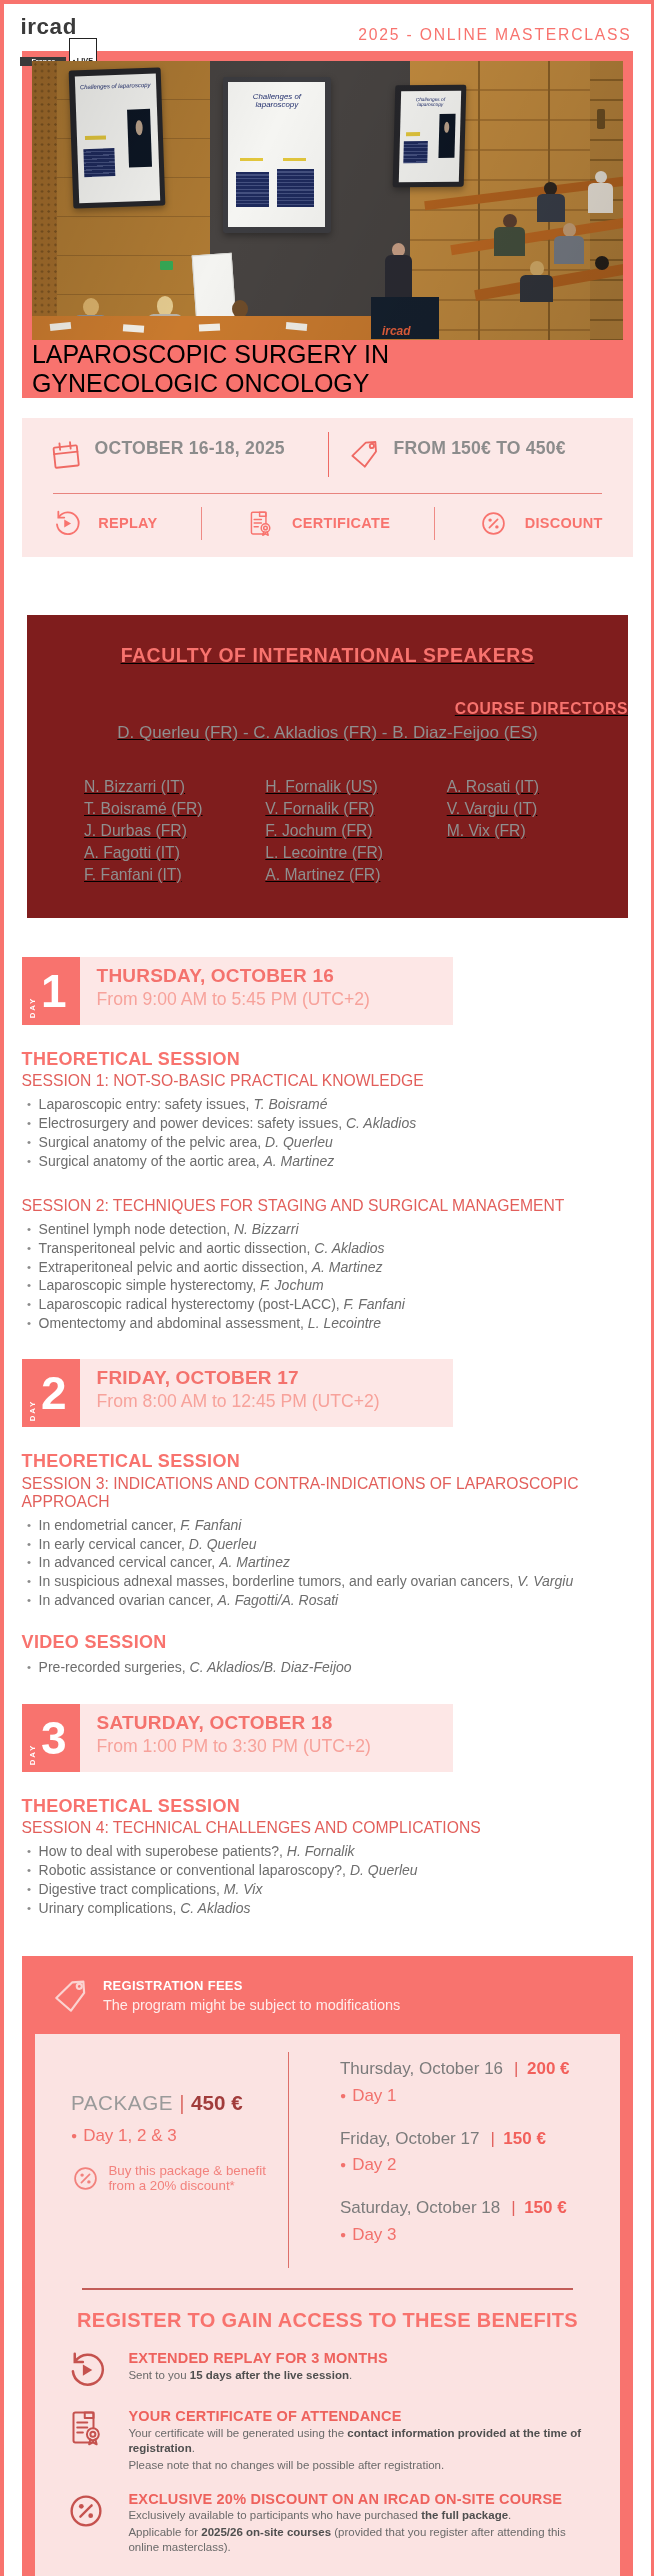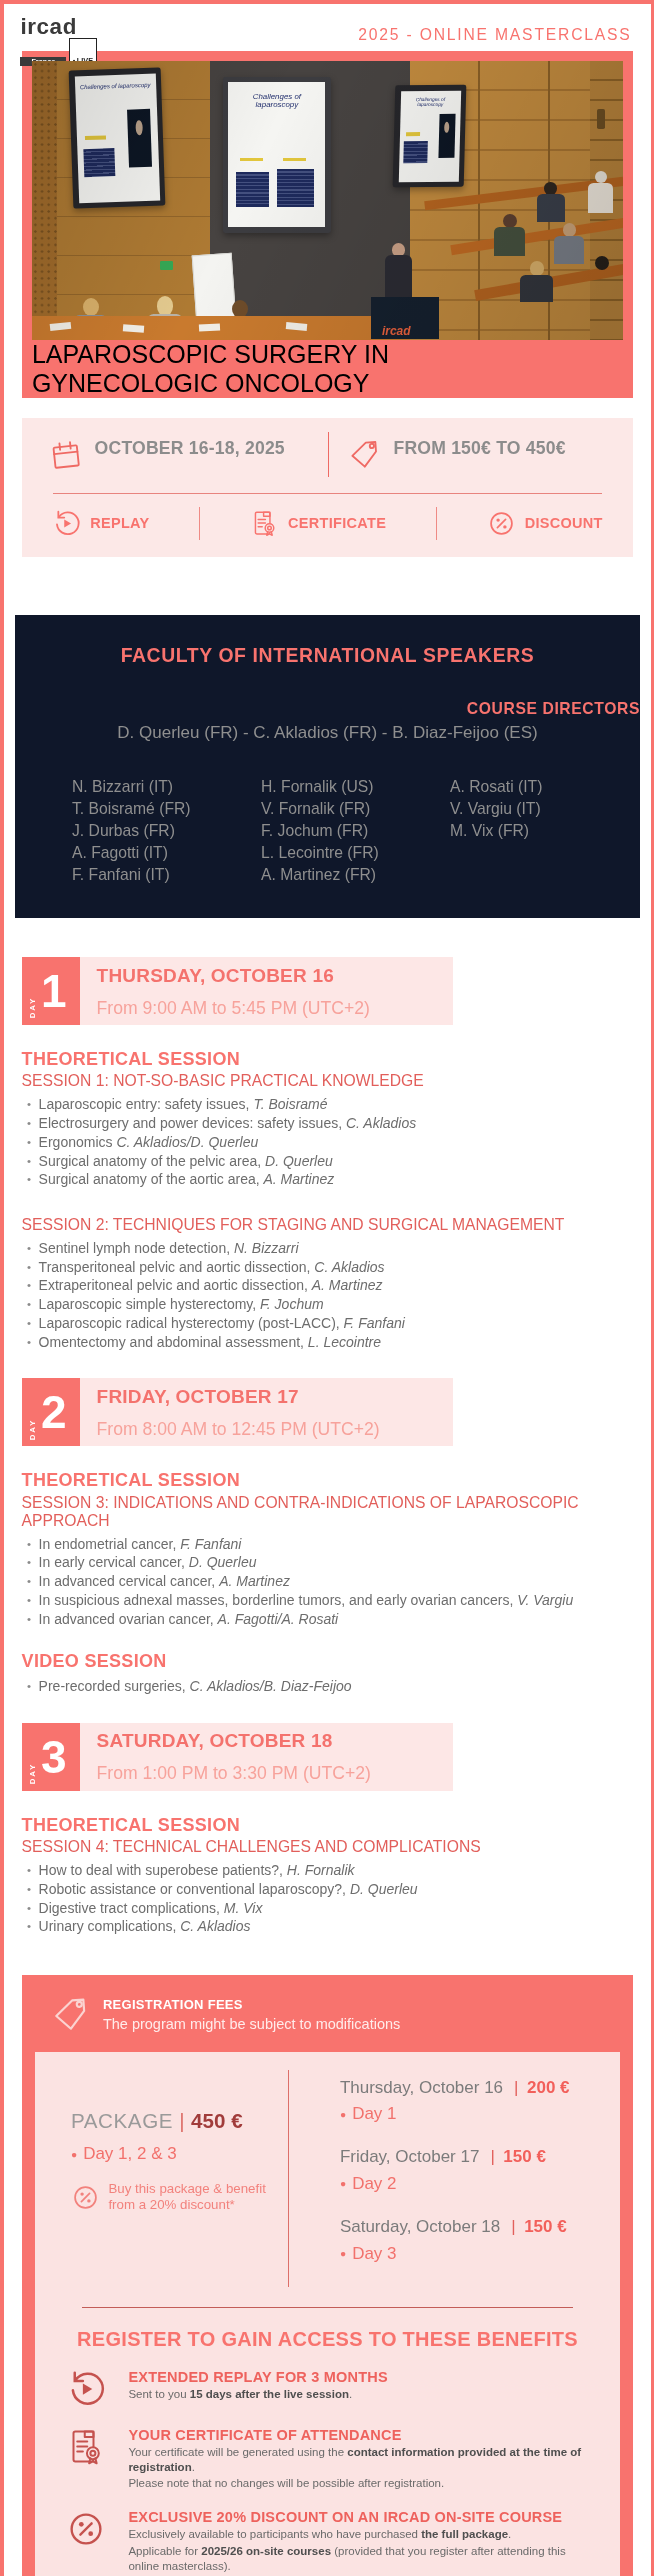--- a/index.html
+++ b/index.html
@@ -58,47 +58,47 @@
 
   
   .infobar{margin:19.4px 17.6px 0;background:#fce8e7;padding:14.5px 27px 17px;}
   .ib-row1{display:flex;align-items:center;}
   .ib-cell{display:flex;align-items:flex-start;gap:12px;color:#8c8c8c;font-size:17.6px;font-weight:700;letter-spacing:0.2px;}
   .ib-cell.date{flex:1.08;}
   .ib-cell.price{flex:1;}
   .vdiv{width:1.2px;height:45px;background:#ef6a64;margin:0 18px 0 0;}
   .ib-sep{height:0.6px;background:#e8837e;margin:15.7px 4.8px 13.3px;}
   .ib-row2{display:flex;align-items:center;justify-content:space-between;padding:0 3.6px;}
-  .feature{display:flex;align-items:center;gap:9px;color:#f8736e;font-size:14.5px;font-weight:700;letter-spacing:0.3px;}
+  .feature{display:flex;align-items:center;gap:17px;color:#f8736e;font-size:14.5px;font-weight:700;letter-spacing:0.3px;}
   .vdiv2{width:0.6px;height:33px;background:#ef8a85;}
   .icon{display:inline-block;color:#ef6a64;line-height:0;}
   .icon svg{width:100%;height:100%;}
   .icon-lg{width:34px;height:34px;}
   .icon-md{width:29px;height:29px;color:#f8736e;}
   .icon-reg{width:40px;height:40px;color:#fbd3d1;}
   .icon-sm{width:29px;height:29px;color:#f2827d;flex:0 0 29px;}
 
   
-  .faculty{margin:58px 11px 0;background:#0f172a;text-align:center;padding:29px 0 31.5px;}
+  .faculty{margin:58px 23px 0;background:#7f1d1d;text-align:center;padding:29px 0 31.5px;text-decoration:underline;}
   .faculty-title{color:#f8736e;font-size:19.4px;font-weight:700;letter-spacing:0.6px;margin:0;}
   .directors-label{margin-top:33px;color:#f8736e;font-size:15.7px;font-weight:700;letter-spacing:0.6px;text-align:right;}
   .directors{margin-top:5.5px;color:#8f8f8f;font-size:17px;}
   .speakers{display:flex;text-align:left;margin:33px 0 0 57px;}
   .speaker-col{width:189px;color:#8f8f8f;font-size:15.7px;line-height:22px;}
 
   
   .day-section{margin:39px 17.6px 0;}
   .day-section + .day-section{margin-top:28px;}
   .day-strip{display:flex;width:431px;background:#fde7e6;}
   .day-badge{width:58px;height:68px;background:#f8736e;position:relative;color:#fff;flex:0 0 58px;}
   .day-word{position:absolute;left:6px;bottom:6px;writing-mode:vertical-rl;transform:rotate(180deg);font-size:7.9px;letter-spacing:1.8px;font-weight:600;}
   .day-num{position:absolute;left:19.4px;top:50%;transform:translateY(-50%);font-size:46px;font-weight:700;}
   .day-info{padding:7.9px 0 0 17px;}
   .day-title{color:#f4726d;font-size:19px;font-weight:700;letter-spacing:0.2px;}
-  .day-time{color:#f7a29b;font-size:17.6px;margin-top:11px;}
+  .day-time{color:#f7a29b;font-size:17.6px;margin-top:2px;}
   .block-heading{color:#f8736e;font-size:18px;font-weight:700;margin:24px 0 0;letter-spacing:0.3px;}
   .block-gap{margin-top:28px;}
   .block-sub{color:#e25f5b;font-size:15.7px;margin:2.4px 0 6px;}
   .block-heading + .items{margin-top:6px;}
   .items{list-style:none;margin:0;padding:0;}
   .items li{color:#6d6d6d;font-size:14px;line-height:16.4px;margin:2.4px 0;padding-left:17px;position:relative;}
   .items li::before{content:'•';position:absolute;left:5.5px;top:0;color:#8a8a8a;font-size:11.5px;}
   .spk{font-style:italic;}
 
   
@@ -315,21 +315,20 @@
             <div class="day-title">THURSDAY, OCTOBER 16</div>
             <div class="day-time">From 9:00 AM to 5:45 PM (UTC+2)</div>
           </div>
         </div>
         <div class="block">
           <h3 class="block-heading">THEORETICAL SESSION</h3>
           <div class="block-sub">SESSION 1: NOT-SO-BASIC PRACTICAL KNOWLEDGE</div>
           <ul class="items">
             <li><span>Laparoscopic entry: safety issues, </span><span class="spk">T. Boisramé</span></li>
             <li><span>Electrosurgery and power devices: safety issues, </span><span class="spk">C. Akladios</span></li>
-            <li><span>Ergonomics </span><span class="spk">C. Akladios/D. Querleu</span></li>
             <li><span>Surgical anatomy of the pelvic area, </span><span class="spk">D. Querleu</span></li>
             <li><span>Surgical anatomy of the aortic area, </span><span class="spk">A. Martinez</span></li>
           </ul>
         </div>
         <div class="block block-gap">
           <div class="block-sub">SESSION 2: TECHNIQUES FOR STAGING AND SURGICAL MANAGEMENT</div>
           <ul class="items">
             <li><span>Sentinel lymph node detection, </span><span class="spk">N. Bizzarri</span></li>
             <li><span>Transperitoneal pelvic and aortic dissection, </span><span class="spk">C. Akladios</span></li>
             <li><span>Extraperitoneal pelvic and aortic dissection, </span><span class="spk">A. Martinez</span></li>

